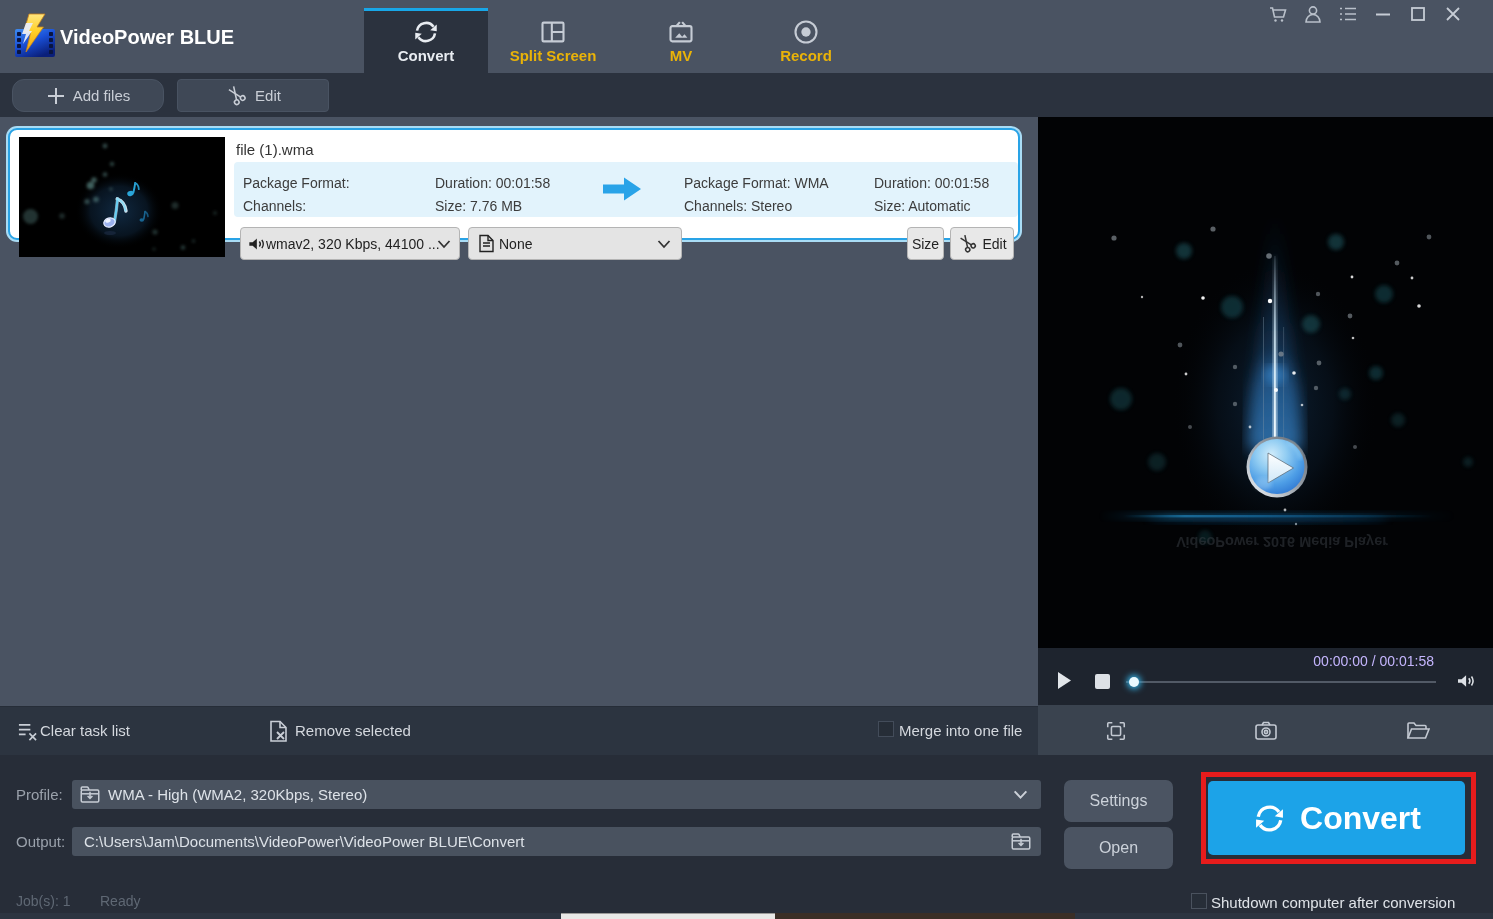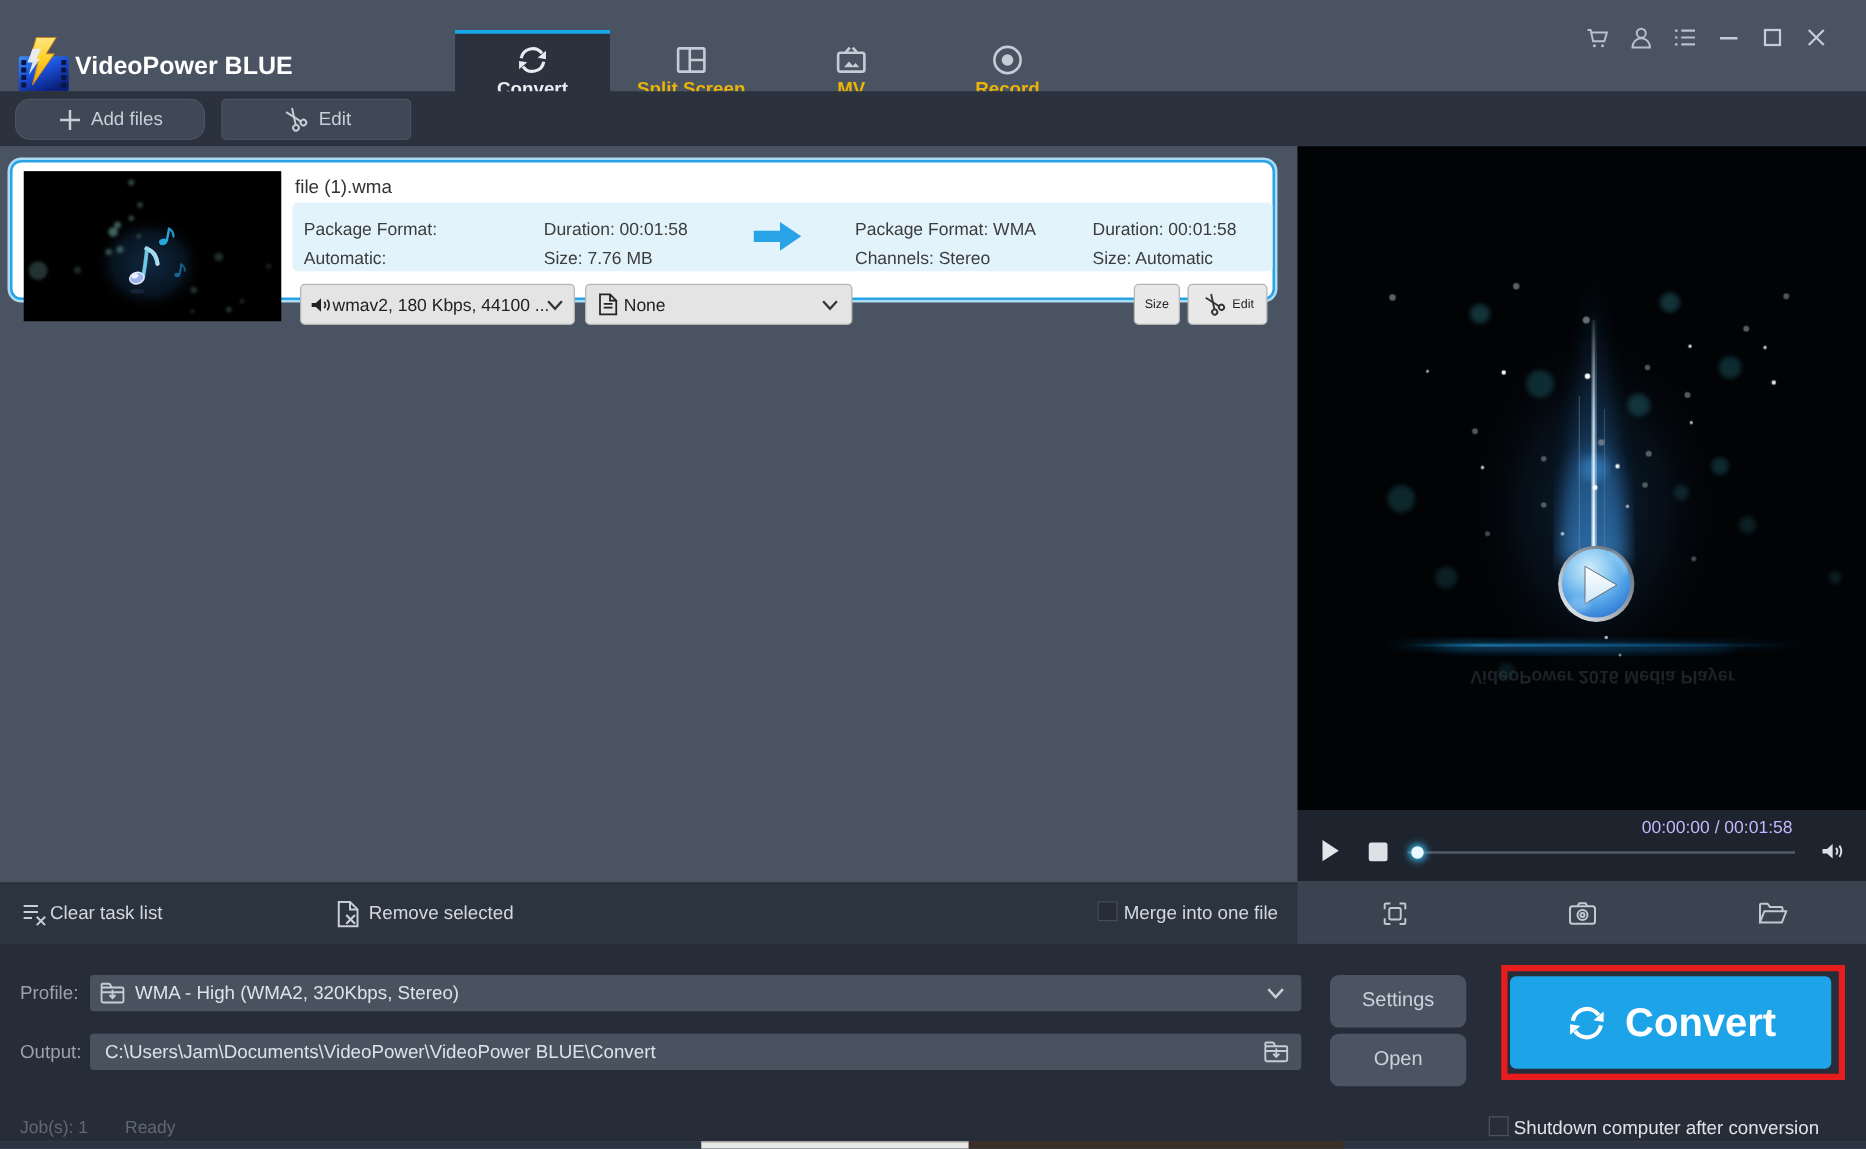--- a/index.html
+++ b/index.html
@@ -1,21 +1,21 @@
 <!DOCTYPE html>
 <html><head>
 <meta charset="utf-8">
 <style>
 * { margin:0; padding:0; box-sizing:border-box; }
 html,body { width:1493px; height:919px; overflow:hidden; }
 body { font-family:"Liberation Sans", sans-serif; background:#4a5362; position:relative; }
 .abs { position:absolute; }
 
 
-#header { left:0; top:16px; width:1476px; height:73px; background:#4a5362; }
+#header { left:0; top:0; width:1476px; height:73px; background:#4a5362; }
 #logo { left:14px; top:13px; }
 #apptitle { left:60px; top:26px; color:#fff; font-size:20px; font-weight:bold; letter-spacing:0px; }
 .tab { top:8px; height:65px; text-align:center; color:#eab308; }
 .tab .ticon { margin-top:10px; height:29px; }
 .tab .tlabel { font-size:15px; font-weight:bold; margin-top:0px; }
 #tab-convert { left:364px; width:124px; background:#2b323e; border-top:3px solid #18a7e8; color:#e8ecf1; }
 #tab-convert .ticon { margin-top:7px; }
 #tab-split { left:488px; width:130px; }
 #tab-mv { left:618px; width:126px; }
 #tab-record { left:744px; width:124px; }
@@ -30,21 +30,21 @@
 
 
 #listarea { left:0; top:117px; width:1038px; height:589px; background:#4a5362; }
 #entry { left:8px; top:11px; width:1012px; height:112px; background:#fff; border:2px solid #29a3e6; border-radius:9px; box-shadow:0 0 0 2px #a9dcf5; }
 #thumb { left:9px; top:7px; width:206px; height:120px; background:#000; overflow:hidden; }
 #ftitle { left:226px; top:11px; font-size:15px; color:#333; }
 #infobox { left:224px; top:32px; width:784px; height:55px; background:#e2f3fc; border-radius:4px; font-size:14px; color:#3c3c3c; }
 .il { position:absolute; }
 #drow { left:224px; top:97px; width:784px; height:33px; }
 .dd { position:absolute; top:0; height:33px; background:#e4e4e4; border:1px solid #b4b4b4; border-radius:4px; display:flex; align-items:center; color:#222; font-size:14px; }
-.gbtn { position:absolute; top:0; height:33px; background:#e8e8e8; border:1px solid #b4b4b4; border-radius:4px; display:flex; align-items:center; justify-content:center; color:#222; font-size:10px; gap:4px; }
+.gbtn { position:absolute; top:0; height:33px; background:#e8e8e8; border:1px solid #b4b4b4; border-radius:4px; display:flex; align-items:center; justify-content:center; color:#222; font-size:14px; gap:4px; }
 
 
 #preview { left:1038px; top:117px; width:455px; height:531px; background:#030406; overflow:hidden; }
 #playerbar { left:1038px; top:648px; width:455px; height:57px; background:#1e242e; color:#c4b5fd; }
 #iconrow-r { left:1038px; top:705px; width:455px; height:50px; background:#3a434f; }
 #taskbar { left:0; top:706px; width:1038px; height:49px; background:#2c3440; border-top:1px solid #262d38; color:#d4d8de; font-size:15px; box-sizing:content-box; height:48px; }
 
 
 #bottom { left:0; top:755px; width:1493px; height:158px; background:#272d38; }
 .blabel { color:#9aa1ab; font-size:15px; }
@@ -209,38 +209,38 @@
           <path d="M116.2 46 Q119.6 47.6 119.8 52.2" stroke="#2496c6" stroke-width="1.8"></path>
           <ellipse cx="122.8" cy="83" rx="2.3" ry="1.8" fill="#1b6e9e" opacity="0.9"></ellipse>
           <path d="M124.8 82 Q125.6 78 126 74.5" stroke="#1b6e9e" stroke-width="1.6" opacity="0.9"></path>
           <path d="M126 74.5 Q128.8 76 129 79.6" stroke="#17628e" stroke-width="1.5" opacity="0.85"></path>
         </g>
       </svg>
     </div>
     <div class="abs" id="ftitle">file (1).wma</div>
     <div class="abs" id="infobox">
       <div class="il" style="left:9px; top:13px;">Package Format:</div>
-      <div class="il" style="left:9px; top:36px;">Automatic:</div>
+      <div class="il" style="left:9px; top:36px;">Channels:</div>
       <div class="il" style="left:201px; top:13px;">Duration: 00:01:58</div>
       <div class="il" style="left:201px; top:36px;">Size: 7.76 MB</div>
       <svg class="il" style="left:368px; top:14px;" width="40" height="26" viewBox="0 0 40 26">
           <path d="M1 8.5 H22 V1.5 L39 13 L22 24.5 V17.5 H1 Z" fill="#29a3e8"></path>
         </svg>
       <div class="il" style="left:450px; top:13px;">Package Format: WMA</div>
       <div class="il" style="left:450px; top:36px;">Channels: Stereo</div>
       <div class="il" style="left:640px; top:13px;">Duration: 00:01:58</div>
       <div class="il" style="left:640px; top:36px;">Size: Automatic</div>
     </div>
     <div class="abs" id="drow">
       <div class="dd" style="left:6px; width:220px; padding-left:5px;">
         <svg width="20" height="20" viewBox="0 0 24 24" fill="none" stroke="#222" stroke-width="1.6">
             <path d="M4 10 H8 L13 5.5 V18.5 L8 14 H4 Z" fill="#222" stroke="none"></path>
             <path d="M16 9 Q18.5 12 16 15 M19 7 Q22.5 12 19 17"></path>
           </svg>
-        <span>wmav2, 180 Kbps, 44100 ...</span>
+        <span>wmav2, 320 Kbps, 44100 ...</span>
         <svg style="position:absolute; right:7px;" width="16" height="16" viewBox="0 0 16 16" fill="none" stroke="#333" stroke-width="1.8">
             <path d="M2.5 5 L8 11 L13.5 5"></path>
           </svg>
       </div>
       <div class="dd" style="left:234px; width:214px; padding-left:9px;">
         <svg width="17" height="19" viewBox="0 0 17 19" fill="none" stroke="#222" stroke-width="1.4">
             <path d="M2 1.5 H10 L15 6.5 V17.5 H2 Z"></path>
             <path d="M10 1.5 V6.5 H15"></path>
             <path d="M5 9 H12 M5 12 H12"></path>
           </svg>

